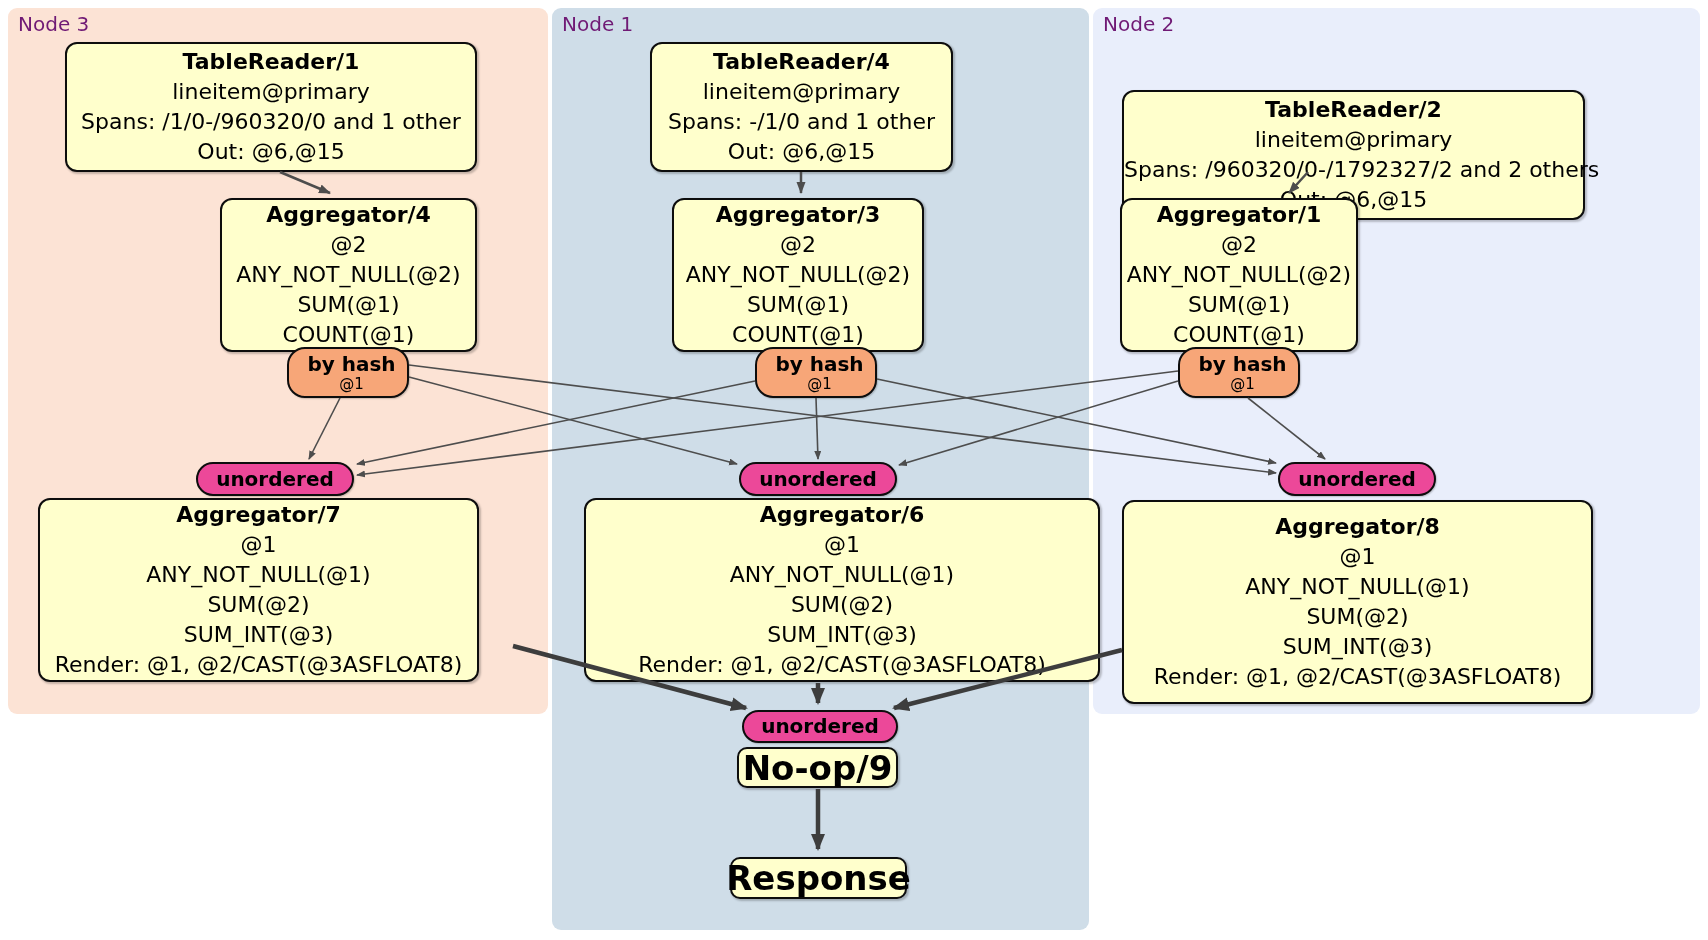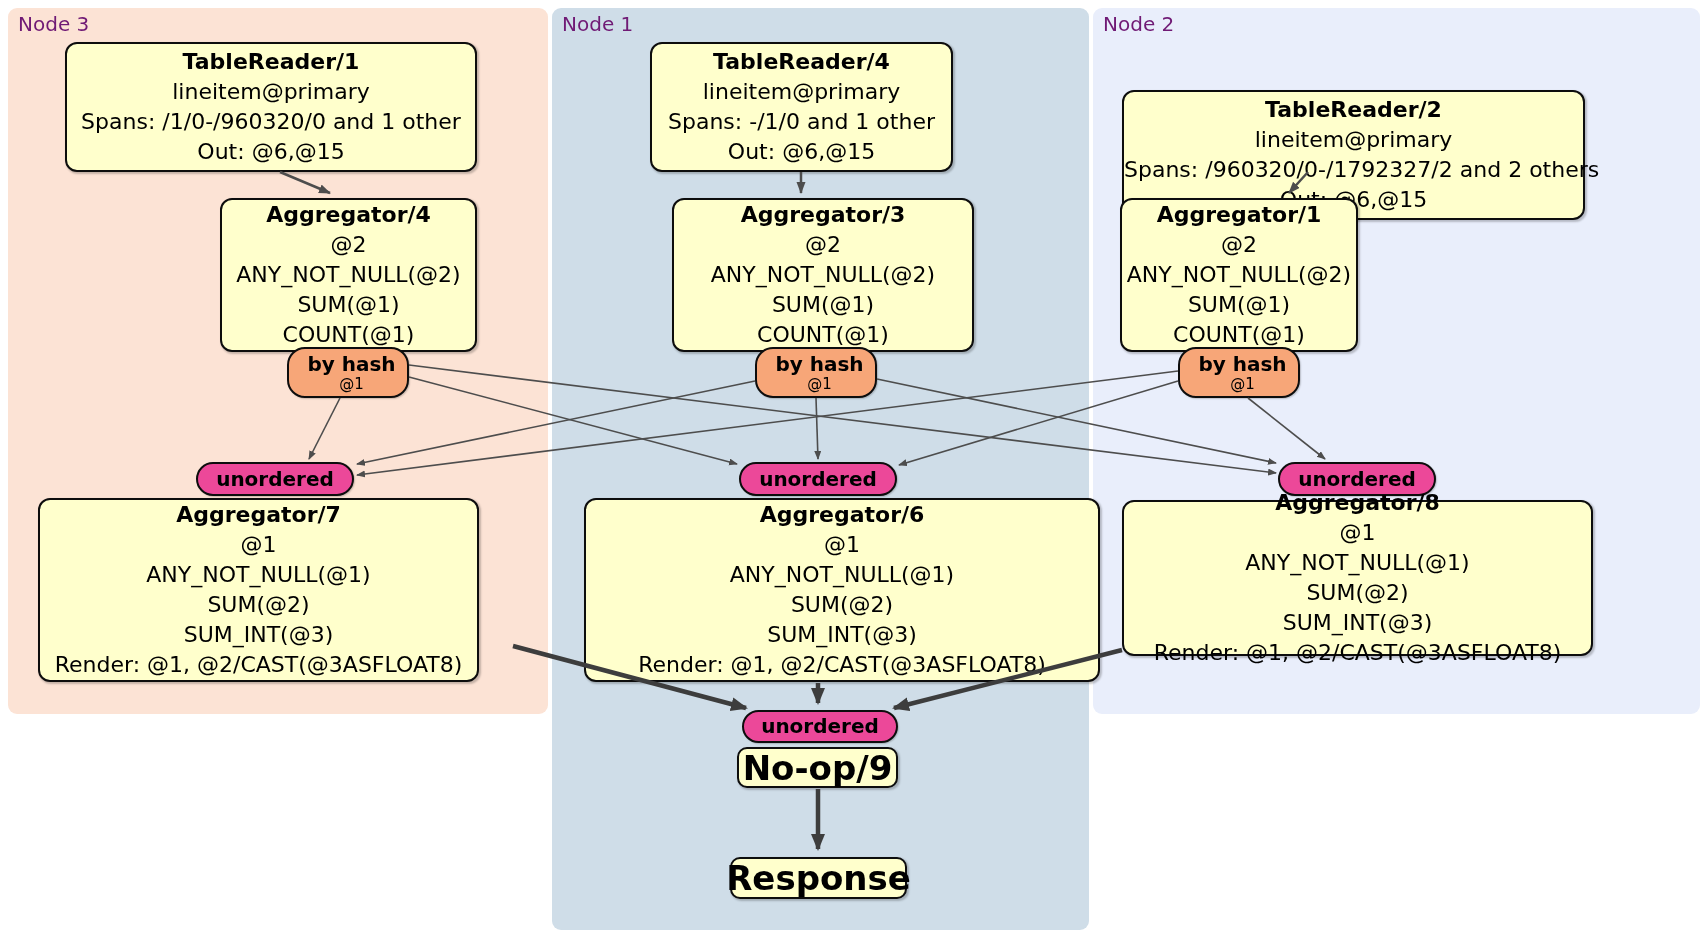--- a/index.html
+++ b/index.html
@@ -90,21 +90,21 @@
   </div>
 
   <div class="box" style="left:220px;top:198px;width:257px;height:154px;">
     <div class="btitle">Aggregator/4</div>
     <div class="bline">@2</div>
     <div class="bline">ANY_NOT_NULL(@2)</div>
     <div class="bline">SUM(@1)</div>
     <div class="bline">COUNT(@1)</div>
   </div>
 
-  <div class="box" style="left:672px;top:198px;width:302px;height:154px;">
+  <div class="box" style="left:672px;top:198px;width:252px;height:154px;">
     <div class="btitle">Aggregator/3</div>
     <div class="bline">@2</div>
     <div class="bline">ANY_NOT_NULL(@2)</div>
     <div class="bline">SUM(@1)</div>
     <div class="bline">COUNT(@1)</div>
   </div>
 
   <div class="box" style="left:1120px;top:198px;width:238px;height:154px;">
     <div class="btitle">Aggregator/1</div>
     <div class="bline">@2</div>
@@ -147,21 +147,21 @@
 
   <div class="box" style="left:584px;top:498px;width:516px;height:184px;">
     <div class="btitle">Aggregator/6</div>
     <div class="bline">@1</div>
     <div class="bline">ANY_NOT_NULL(@1)</div>
     <div class="bline">SUM(@2)</div>
     <div class="bline">SUM_INT(@3)</div>
     <div class="bline">Render: @1, @2/CAST(@3ASFLOAT8)</div>
   </div>
 
-  <div class="box" style="left:1122px;top:500px;width:471px;height:156px;">
+  <div class="box" style="left:1122px;top:500px;width:471px;height:204px;">
     <div class="btitle">Aggregator/8</div>
     <div class="bline">@1</div>
     <div class="bline">ANY_NOT_NULL(@1)</div>
     <div class="bline">SUM(@2)</div>
     <div class="bline">SUM_INT(@3)</div>
     <div class="bline">Render: @1, @2/CAST(@3ASFLOAT8)</div>
   </div>
 
   <div class="pill sync" style="left:742px;top:710px;width:156px;height:33px;">
     <div class="pill-title">unordered</div>

